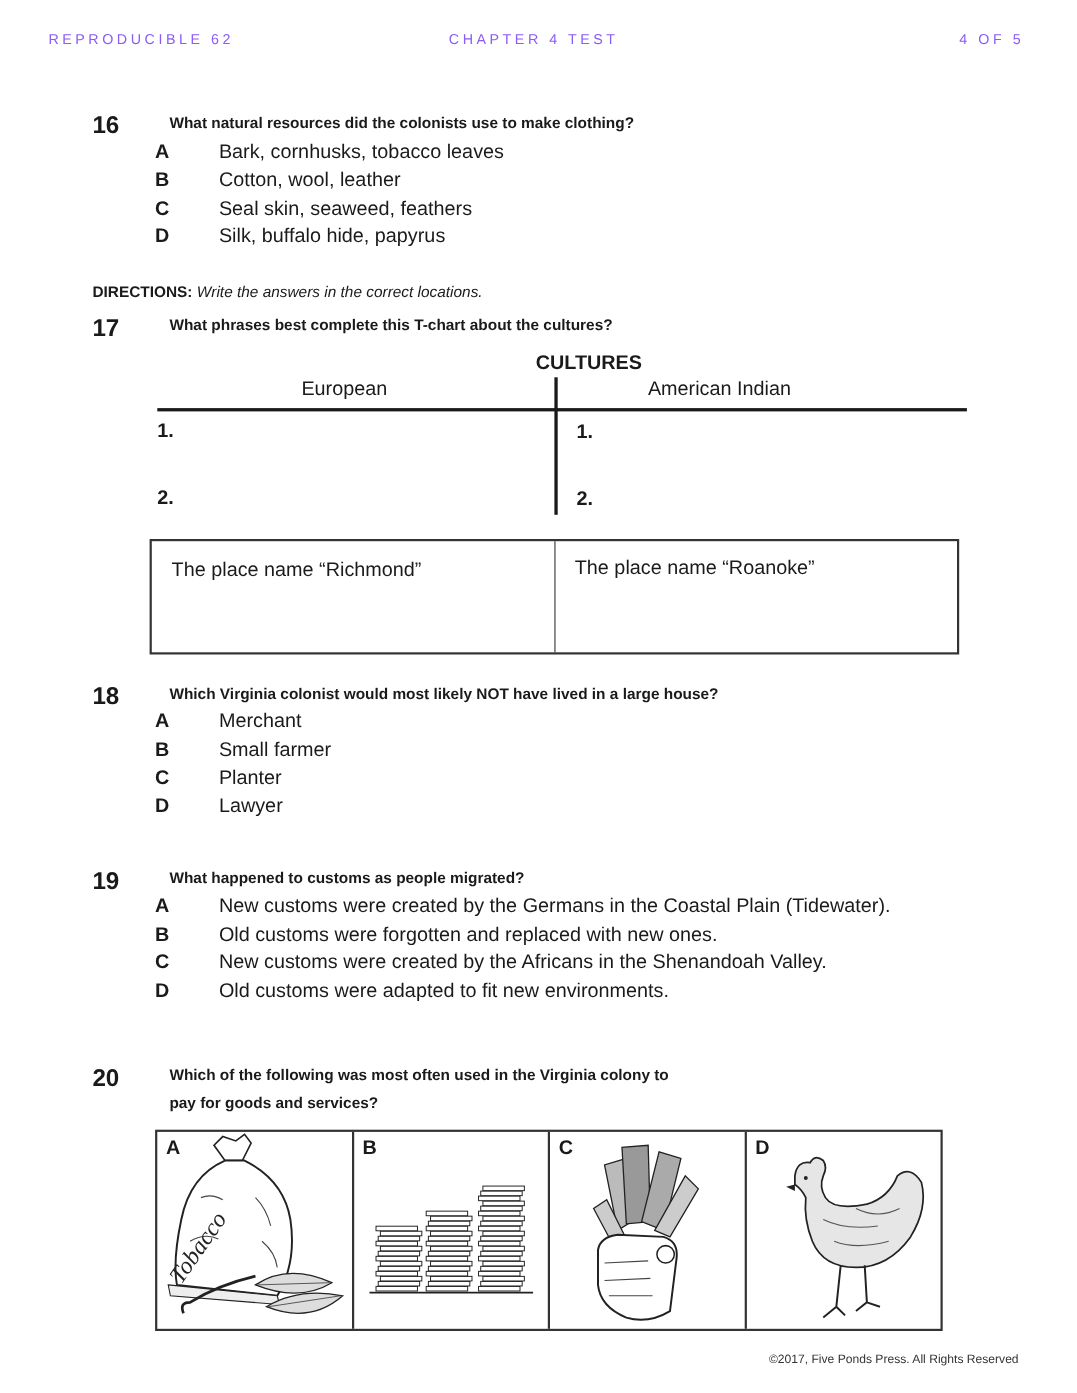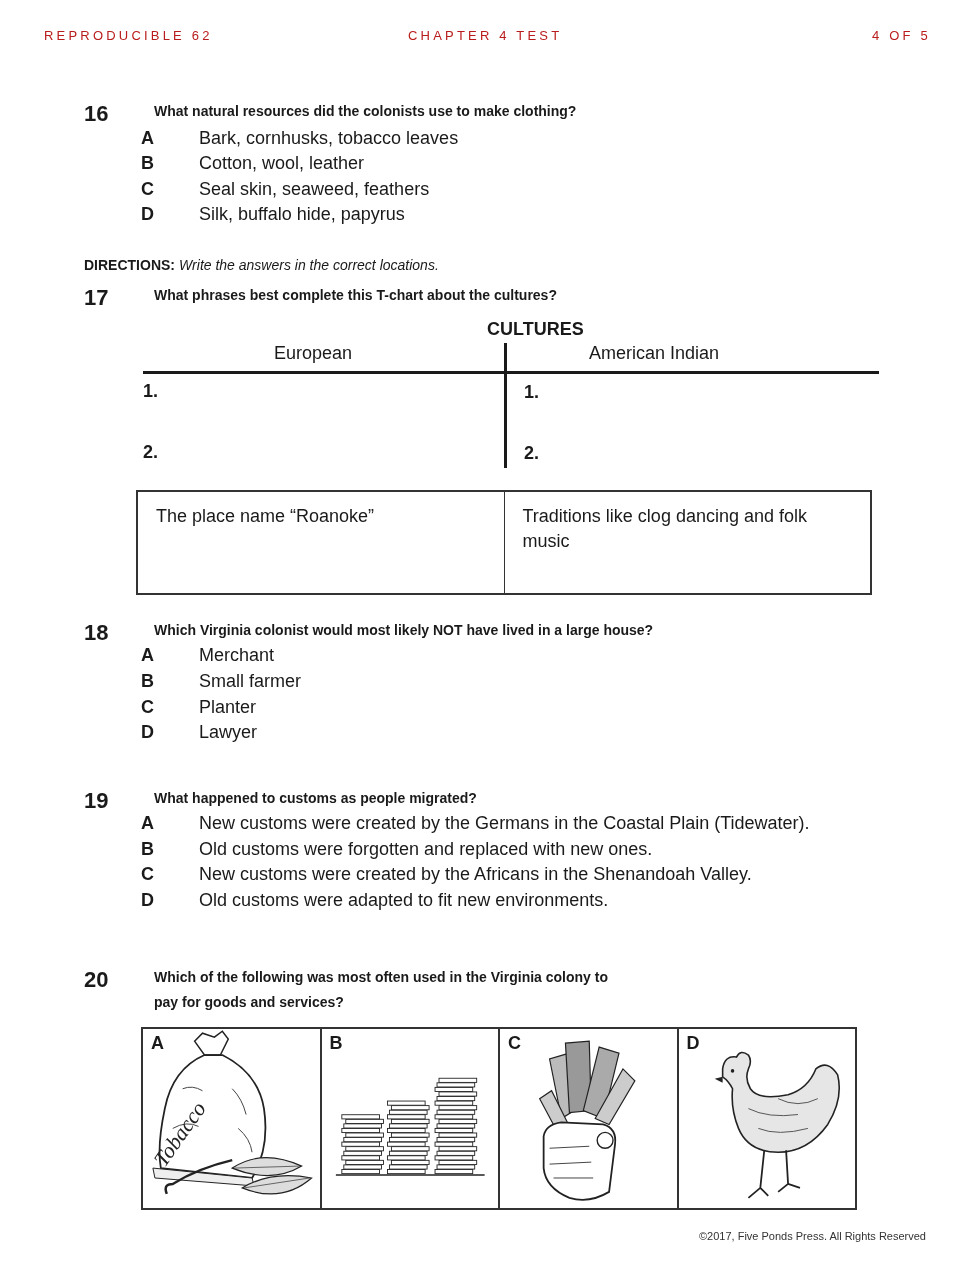--- a/index.html
+++ b/index.html
@@ -1,21 +1,21 @@
 <!DOCTYPE html>
 <html><head>
 <meta charset="utf-8">
 <style>
   html, body { margin: 0; padding: 0; background: #ffffff; }
   body {
     width: 979px; height: 1266px; position: relative; overflow: hidden;
     font-family: "Liberation Sans", sans-serif; color: #1a1a1a;
   }
   .header { position: absolute; top: 28px; left: 0; width: 979px; height: 20px;
-    font-size: 13px; letter-spacing: 3.2px; color: #b91c1c; }
+    font-size: 13px; letter-spacing: 3.2px; color: #8b5cf6; }
   .header span { position: absolute; top: 0; }
   .h-left { left: 44px; }
   .h-center { left: 408px; }
   .h-right { right: 48px; }
 
   .qnum { position: absolute; left: 84px; font-weight: bold; font-size: 22px; }
   .qtext { position: absolute; left: 154px; font-weight: bold; font-size: 14px; line-height: 25px; }
   .opt { position: absolute; font-size: 18px; }
   .opt .letter { position: absolute; left: 141px; font-weight: bold; }
   .opt .otext { position: absolute; left: 199px; white-space: nowrap; }
@@ -90,22 +90,22 @@
     <span class="tchart-col" style="left:589px">American Indian</span>
     <div class="tchart-hline"></div>
     <div class="tchart-vline"></div>
     <span class="tchart-num" style="left:143px; top:381px">1.</span>
     <span class="tchart-num" style="left:143px; top:442px">2.</span>
     <span class="tchart-num" style="left:524px; top:382px">1.</span>
     <span class="tchart-num" style="left:524px; top:443px">2.</span>
   </div>
 
   <div class="choices">
+    <div class="choice" style="padding-top:14px">The place name “Richmond”</div>
     <div class="choice" style="padding-top:12px">The place name “Roanoke”</div>
-    <div class="choice" style="padding-top:12px">Traditions like clog dancing and folk music</div>
   </div>
 </div>
 
 <div>
   <span class="qnum" style="top:620px">18</span>
   <span class="qtext" style="top:618px">Which Virginia colonist would most likely NOT have lived in a large house?</span>
   <div class="opt" style="top:645px">
     <span class="letter">A</span>
     <span class="otext">Merchant</span>
   </div>

